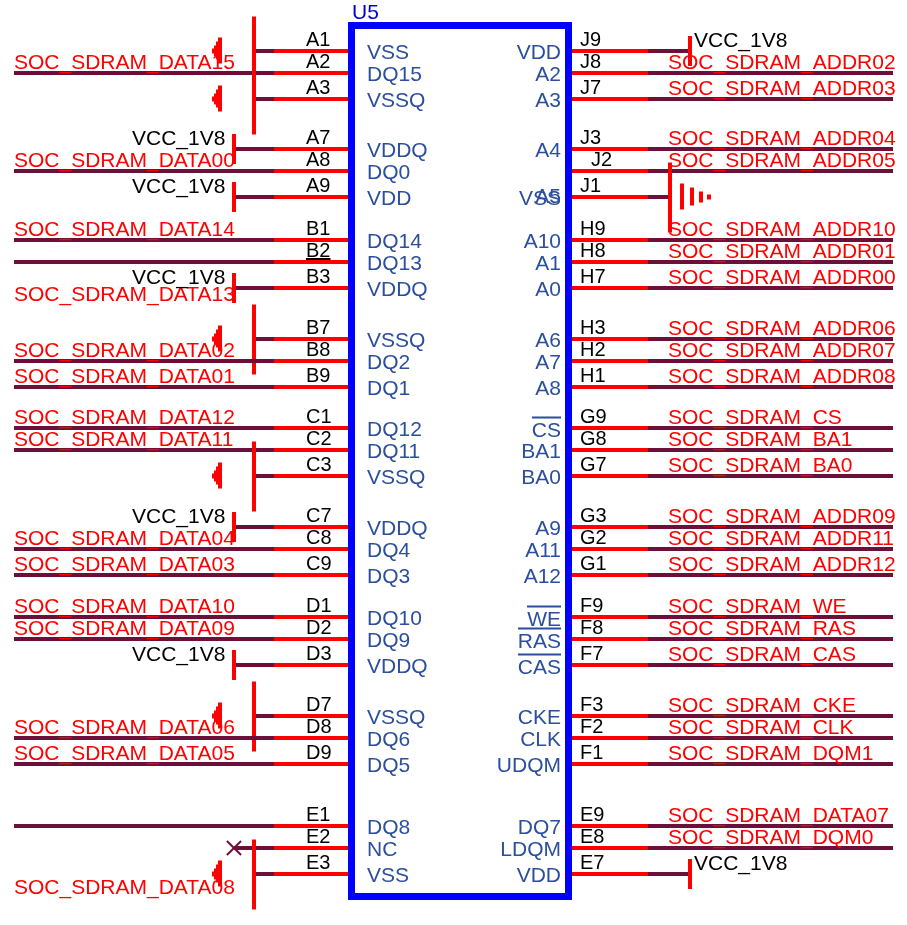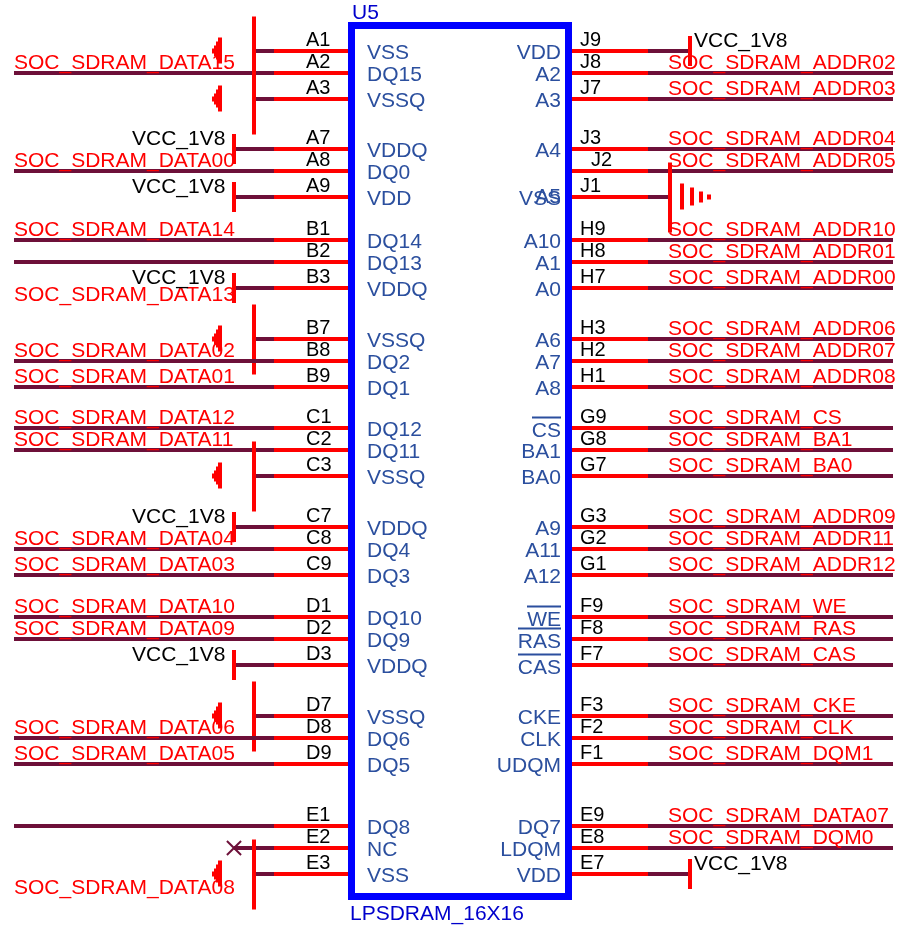--- a/index.html
+++ b/index.html
@@ -54,21 +54,20 @@
   .nccross:before{transform:translateX(-50%) rotate(45deg);}
   .nccross:after{transform:translateX(-50%) rotate(-45deg);}
 </style>
 </head>
 <body>
 
 <div id="sheet">
 
   <div class="ic-box"></div>
   <div class="ic-ref">U5</div>
-  <div class="ic-name">LPSDRAM_16X16</div>
 
   <div id="layer">
       <div class="pinname l" style="top: 51px;">VSS</div>
       <div class="pinnum l" style="top: 29px;">A1</div>
       <div class="wire-red" style="left: 274px; top: 51px; width: 74px;"></div>
       <div class="wire-net" style="left: 256px; top: 51px; width: 18px;"></div>
       <div class="gnd" style="left: 252px; top: 51px; width: 1px; height: 1px;">
         <div class="stem" style="left: 0px; top: -34px; height: 70px;"></div>
         <div class="tk" style="left: -34px; top: -13px; width: 4px; height: 26px;"></div>
         <div class="tk" style="left: -36px; top: -9px; width: 4px; height: 18px;"></div>
@@ -107,21 +106,21 @@
       <div class="wire-red" style="left: 274px; top: 197px; width: 74px;"></div>
       <div class="wire-net" style="left: 236px; top: 197px; width: 38px;"></div>
       <div class="vccbar" style="left: 232px; top: 197px;"></div>
       <div class="netlbl pwr" style="left: 132px; top: 175px;">VCC_1V8</div>
       <div class="pinname l" style="top: 240px;">DQ14</div>
       <div class="pinnum l" style="top: 218px;">B1</div>
       <div class="wire-red" style="left: 274px; top: 240px; width: 74px;"></div>
       <div class="wire-net" style="left: 14px; top: 240px; width: 260px;"></div>
       <div class="netlbl" style="left: 14px; top: 218px;">SOC_SDRAM_DATA14</div>
       <div class="pinname l" style="top: 262px;">DQ13</div>
-      <div class="pinnum l" style="top: 240px;">B2</div>
+      <div class="pinnum l" style="top: 240px; text-decoration: underline;">B2</div>
       <div class="wire-red" style="left: 274px; top: 262px; width: 74px;"></div>
       <div class="wire-net" style="left: 14px; top: 262px; width: 260px;"></div>
       <div class="netlbl" style="left: 14px; top: 240px; margin-top: 43px;">SOC_SDRAM_DATA13</div>
       <div class="pinname l" style="top: 288px;">VDDQ</div>
       <div class="pinnum l" style="top: 266px;">B3</div>
       <div class="wire-red" style="left: 274px; top: 288px; width: 74px;"></div>
       <div class="wire-net" style="left: 236px; top: 288px; width: 38px;"></div>
       <div class="vccbar" style="left: 232px; top: 288px;"></div>
       <div class="netlbl pwr" style="left: 132px; top: 266px;">VCC_1V8</div>
       <div class="pinname l" style="top: 339px;">VSSQ</div>

